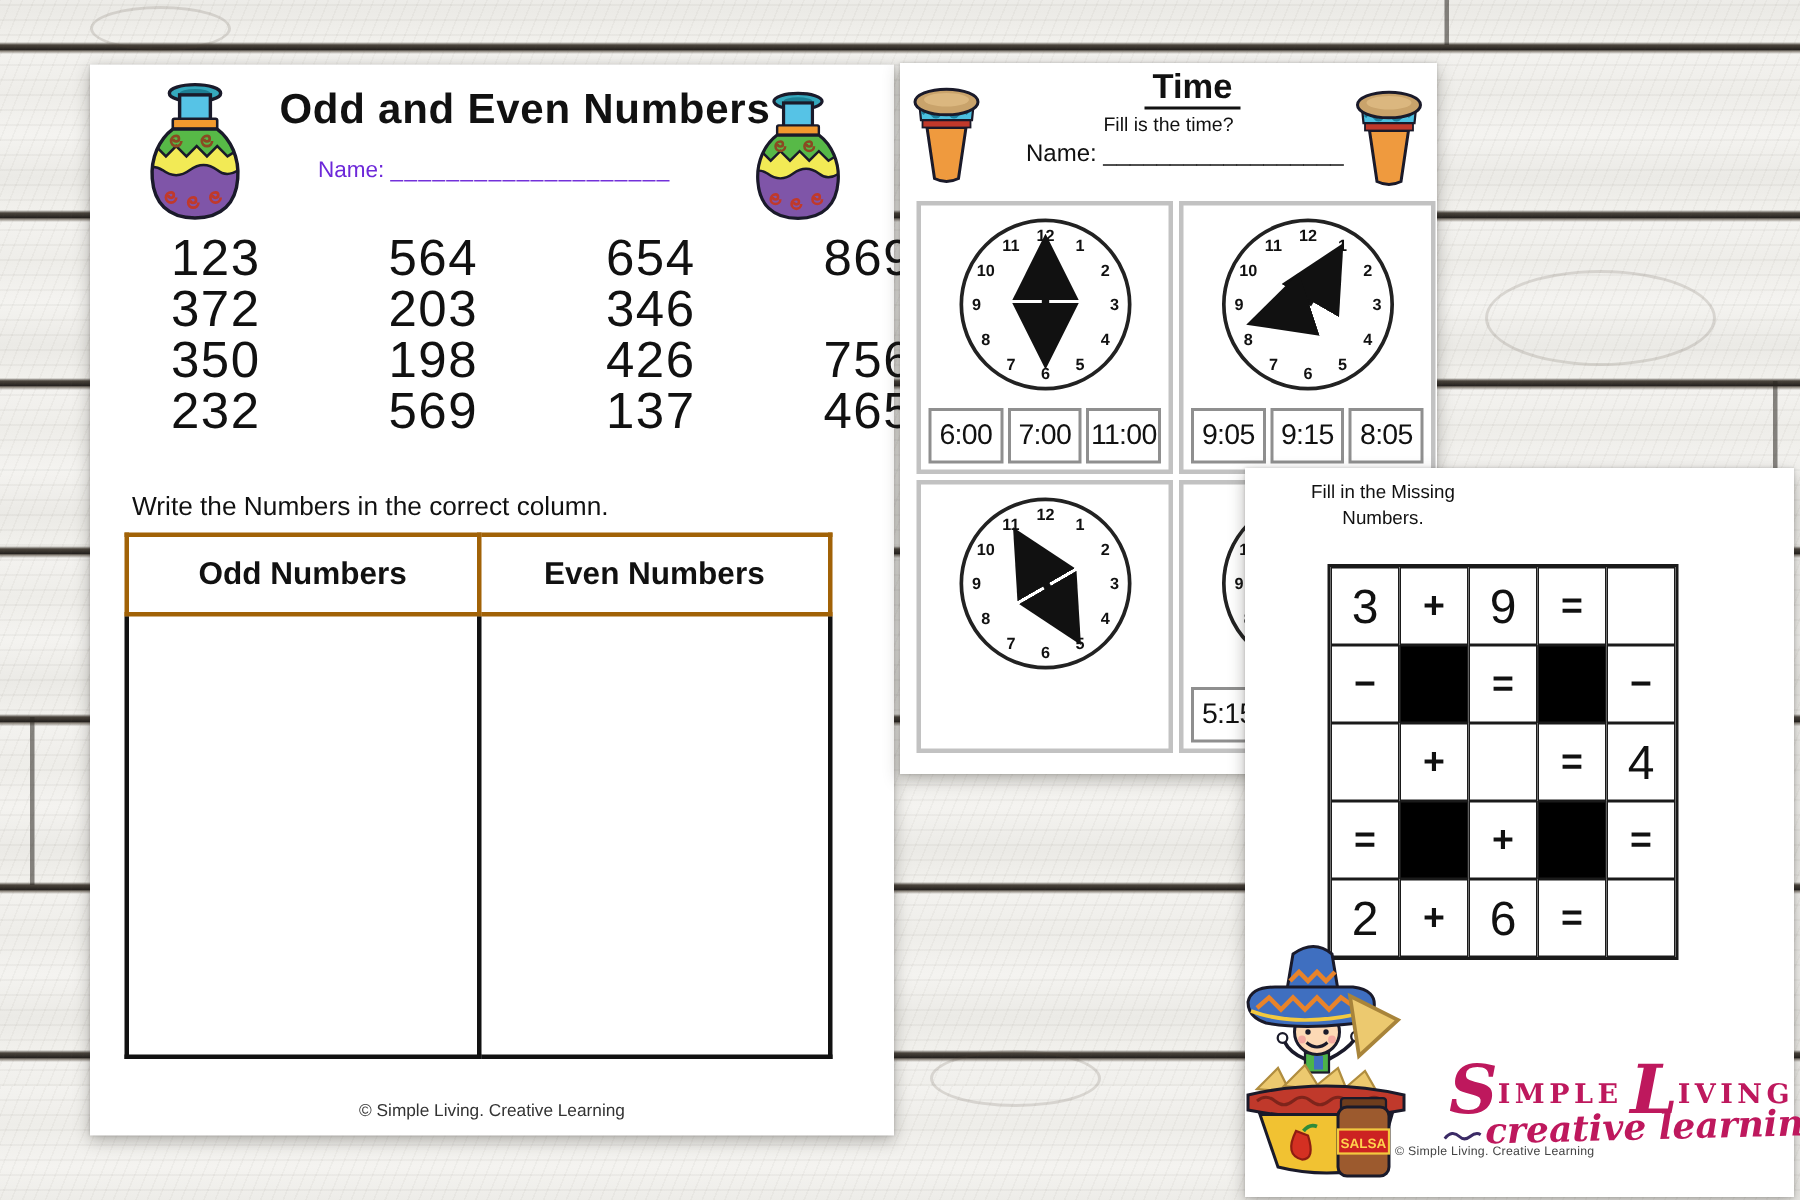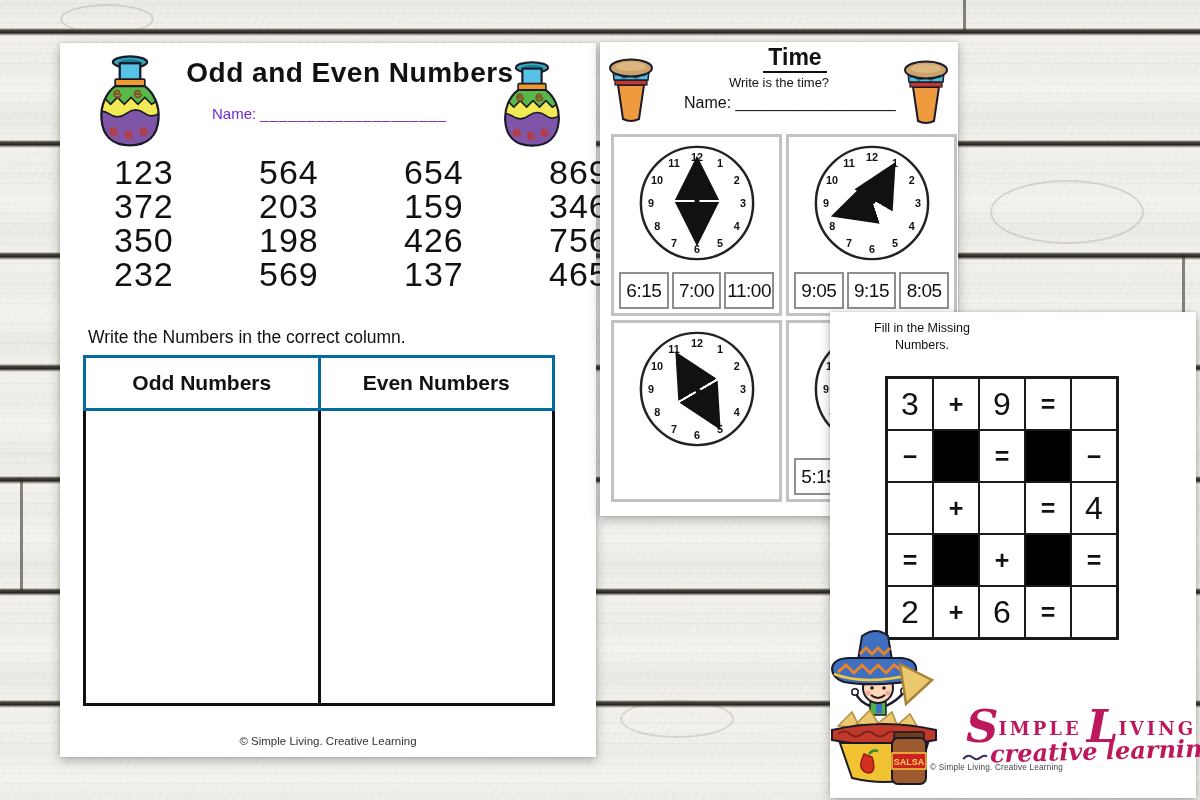--- a/index.html
+++ b/index.html
@@ -36,21 +36,21 @@
   .vase-right{left:436px;top:16px;width:72px;height:92px;}
   .oe-title{position:absolute;left:120px;top:14px;width:340px;margin:0;text-align:center;
     font-size:28px;font-weight:600;letter-spacing:0.5px;}
   .name-row{position:absolute;left:152px;top:62px;font-size:15px;color:#6d28d9;}
   .name-row .nameline{letter-spacing:1px;}
   .numgrid{position:absolute;left:54px;top:112px;}
   .numrow{display:flex;height:34px;line-height:34px;}
   .numcell{width:145px;font-size:34px;letter-spacing:1px;}
   .oe-instruction{position:absolute;left:28px;top:284px;font-size:17.5px;}
   .sort-table{position:absolute;left:23px;top:312px;width:472px;border-collapse:collapse;table-layout:fixed;}
-  .sort-table th{border:3px solid #0369a1;height:48px;font-size:21px;font-weight:600;}
+  .sort-table th{border:3px solid #a16207;height:48px;font-size:21px;font-weight:600;}
   .sort-table td{border:3px solid #111;height:290px;}
   .oe-footer{position:absolute;bottom:10px;left:0;width:100%;text-align:center;font-size:11.5px;color:#333;}
 
   
   .sheet-time{left:600px;top:42px;width:358px;height:474px;z-index:2;color:#111;}
   .time-title{position:absolute;left:0;top:2px;width:100%;text-align:center;margin:0;font-size:23px;font-weight:600;padding-left:16px;}
   .time-title span{border-bottom:2.5px solid #111;padding:0 5px 1px;}
   .time-subtitle{position:absolute;left:0;top:33px;width:100%;text-align:center;font-size:13px;}
   .time-name{position:absolute;left:84px;top:52px;font-size:16px;}
   .drum{position:absolute;}
@@ -165,21 +165,20 @@
     <div class="numgrid" id="numgrid">
         <div class="numrow">
           <span class="numcell">123</span>
           <span class="numcell">564</span>
           <span class="numcell">654</span>
           <span class="numcell">869</span>
         </div>
         <div class="numrow">
           <span class="numcell">372</span>
           <span class="numcell">203</span>
-          <span class="numcell">159</span>
           <span class="numcell">346</span>
         </div>
         <div class="numrow">
           <span class="numcell">350</span>
           <span class="numcell">198</span>
           <span class="numcell">426</span>
           <span class="numcell">756</span>
         </div>
         <div class="numrow">
           <span class="numcell">232</span>
@@ -221,21 +220,21 @@
     <svg class="drum drum-right" viewBox="0 0 46 68">
       <path d="M10,28 L36,28 L31,62 Q23,66 15,62 z" fill="#ef9a3e" stroke="#1a1a2a" stroke-width="2"></path>
       <rect x="7" y="23" width="32" height="5" fill="#c0392b" stroke="#1a1a2a" stroke-width="1.2"></rect>
       <path d="M5,13 L41,13 L40,23 L6,23 z" fill="#4cc0e0" stroke="#1a1a2a" stroke-width="1.5"></path>
       <path d="M7,19 Q10,15 13,19 T19,19 T25,19 T31,19 T37,19" fill="none" stroke="#1b7f9e" stroke-width="2"></path>
       <ellipse cx="23" cy="11" rx="21" ry="8.5" fill="#c9a36b" stroke="#1a1a2a" stroke-width="2"></ellipse>
       <ellipse cx="23" cy="9.5" rx="15" ry="4.5" fill="#dbb77f"></ellipse>
     </svg>
 
     <h2 class="time-title"><span>Time</span></h2>
-    <div class="time-subtitle">Write is the time?</div>
+    <div class="time-subtitle">Fill is the time?</div>
     <div class="time-name">
       <span>Name:</span>
       <span>__________________</span>
     </div>
 
     <div class="clockgrid" id="clockgrid">
         <div class="clock-panel">
           <svg class="clock" viewBox="0 0 128 128">
     <defs>
               <marker id="ah0" markerWidth="9" markerHeight="9" refX="6" refY="4.5" orient="auto">
@@ -254,21 +253,21 @@
             <text class="cnum" x="17.3" y="68.0" text-anchor="middle">9</text>
             <text class="cnum" x="23.5" y="44.6" text-anchor="middle">10</text>
             <text class="cnum" x="40.6" y="27.5" text-anchor="middle">11</text>
             <text class="cnum" x="64.0" y="21.3" text-anchor="middle">12</text>
     <g stroke="#111" stroke-width="5" marker-end="url(#ah0)">
               <line x1="64" y1="64" x2="64.0" y2="31.0"></line>
               <line x1="64" y1="64" x2="64.0" y2="93.0"></line>
             </g>
   </svg>
           <div class="answers">
-            <div class="answer-box">6:15</div>
+            <div class="answer-box">6:00</div>
             <div class="answer-box">7:00</div>
             <div class="answer-box">11:00</div>
           </div>
         </div>
         <div class="clock-panel">
           <svg class="clock" viewBox="0 0 128 128">
     <defs>
               <marker id="ah1" markerWidth="9" markerHeight="9" refX="6" refY="4.5" orient="auto">
                 <path d="M0,0 L9,4.5 L0,9 z" fill="#111"></path>
               </marker>

